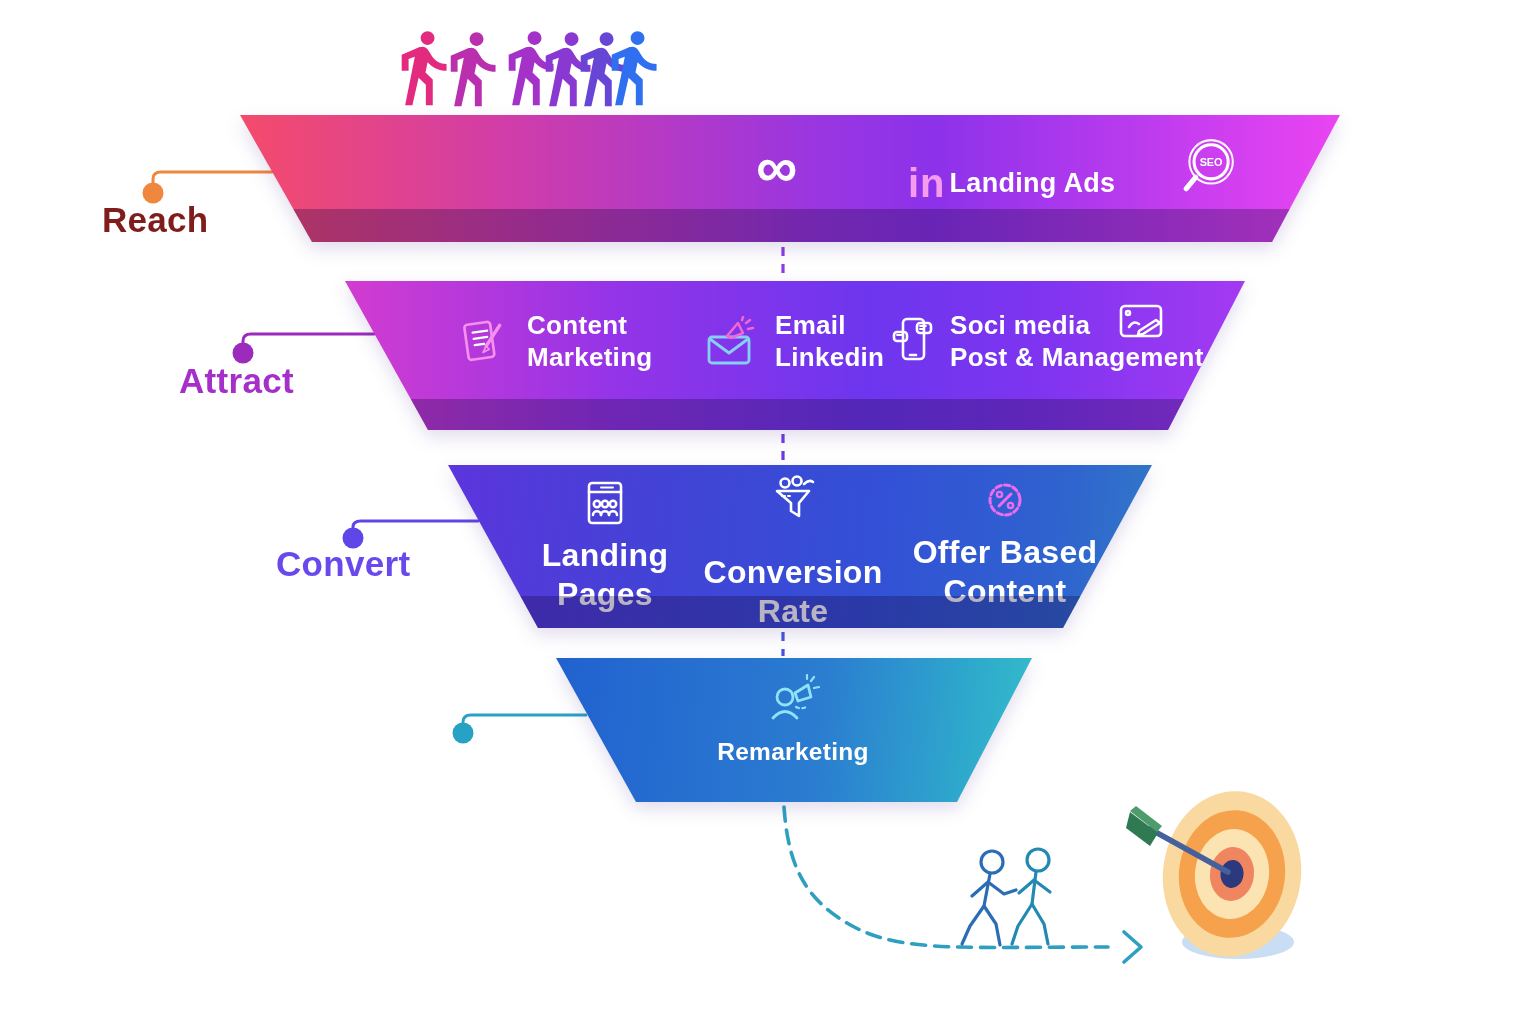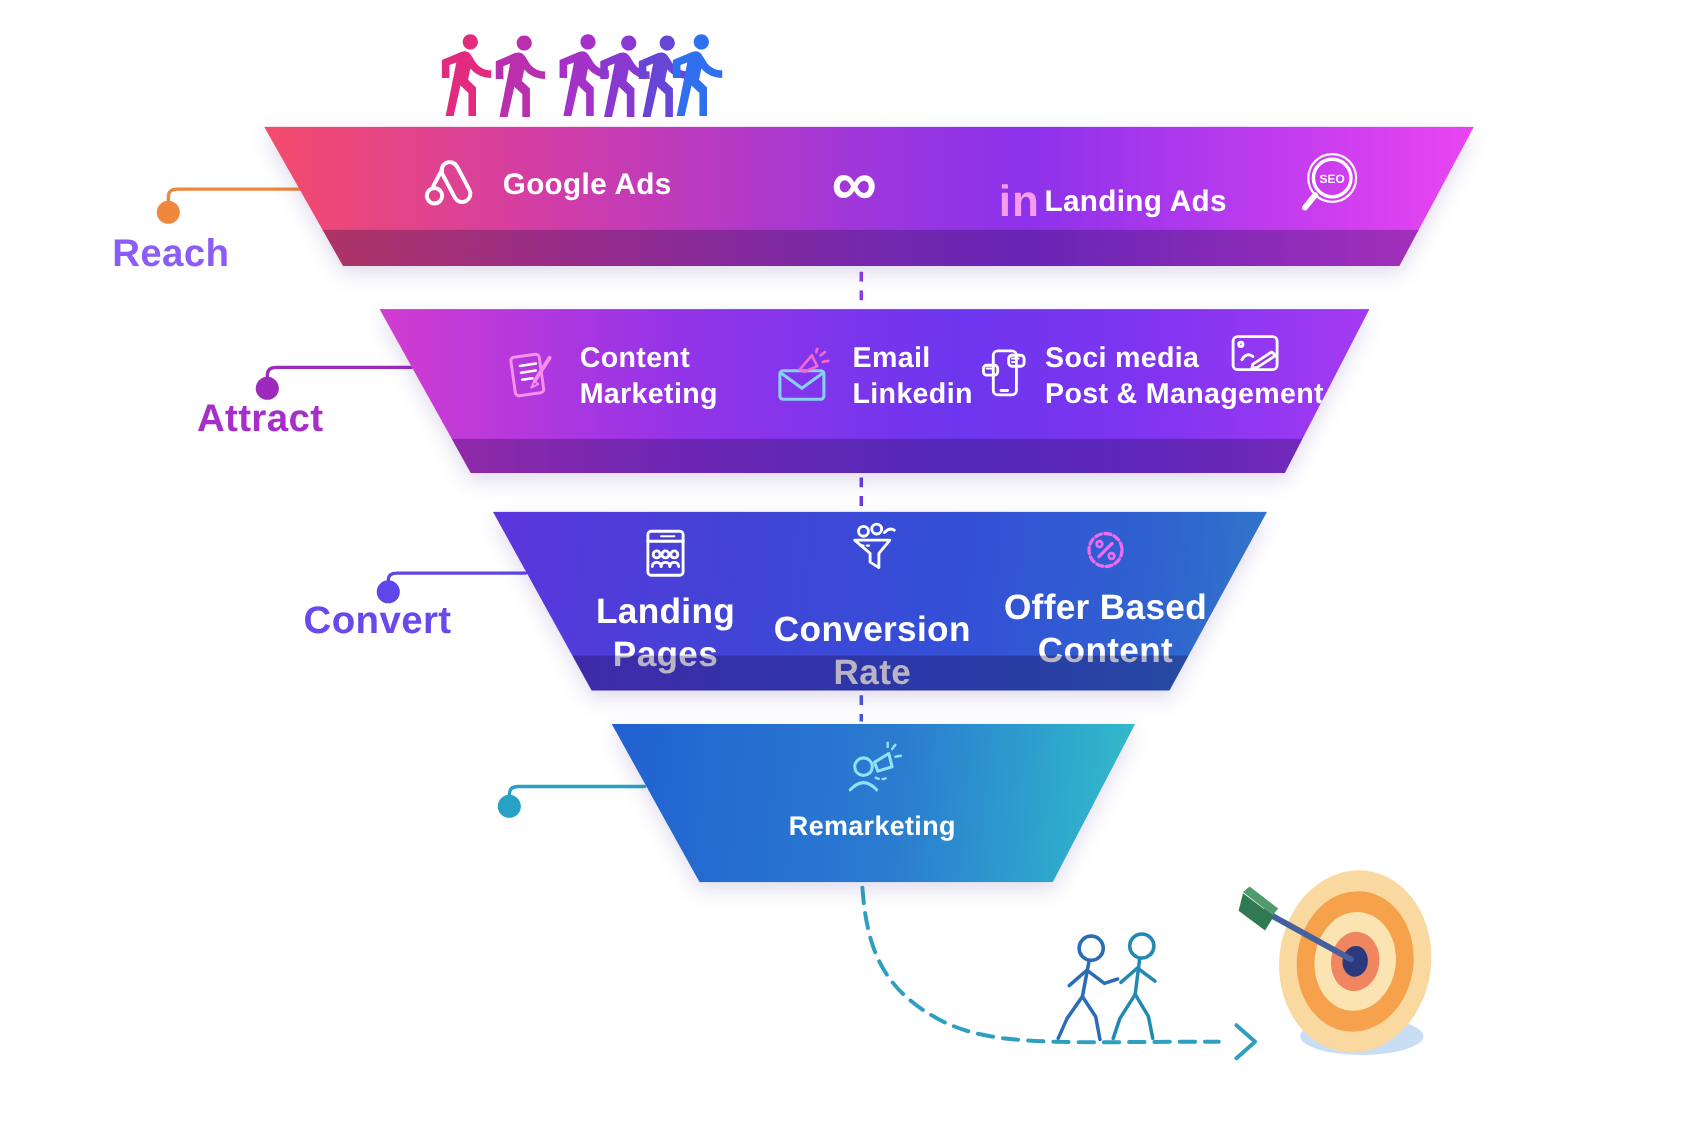--- a/index.html
+++ b/index.html
@@ -39,21 +39,21 @@
   .itxt{color:#fff;font-weight:700;white-space:pre-line;letter-spacing:.3px;}
   .t27{font-size:27px;}
   .t26{font-size:26px;line-height:1.22;}
   .t25{font-size:32px;line-height:1.22;}
   .t24{font-size:24.5px;}
   .meta-glyph{color:#fff;font-size:58px;font-weight:700;line-height:40px;}
   .in-glyph{color:#f79bef;font-size:40px;font-weight:700;line-height:40px;letter-spacing:1px;}
 
   
   .stage-label{position:absolute;font-size:35px;font-weight:700;letter-spacing:.3px;}
-  .lb-reach{left:102px;top:211px;color:#8b5cf6;}
+  .lb-reach{left:102px;top:200px;color:#7f1d1d;}
   .lb-attract{left:179px;top:361px;color:#a62fc9;}
   .lb-convert{left:276px;top:544px;color:#6a49ec;}
   .lb-reengage{left:352px;top:736px;color:#2ba4c8;}
 </style>
 </head>
 <body>
 
 <div class="canvas">
 
   <svg class="overlay" width="1536" height="1024" viewBox="0 0 1536 1024">
@@ -120,28 +120,20 @@
     </g>
   </svg>
 
   <div class="stage-label lb-reach">Reach</div>
   <div class="stage-label lb-attract">Attract</div>
   <div class="stage-label lb-convert">Convert</div>
 
   <div class="band-wrap w1">
     <div class="band b1">
 
-      <div class="grp" style="left:145px;top:0;height:104px;gap:20px;">
-        <svg width="52" height="52" viewBox="0 0 52 52" fill="none" stroke="#fff" stroke-width="3.6" stroke-linecap="round">
-          <rect x="22" y="5" width="15" height="39" rx="7.5" transform="rotate(-28 29.5 24.5)"></rect>
-          <path d="M17 13 L9 28"></path>
-          <circle cx="10" cy="37" r="7"></circle>
-        </svg>
-        <div class="itxt t27">Google Ads</div>
-      </div>
 
       <div class="grp" style="left:516px;top:0;height:104px;">
         <div class="meta-glyph">∞</div>
       </div>
 
       <div class="grp" style="left:668px;top:0;height:104px;gap:4px;margin-top:16px;">
         <div class="in-glyph">in</div>
         <div class="itxt t27">Landing Ads</div>
       </div>
 

